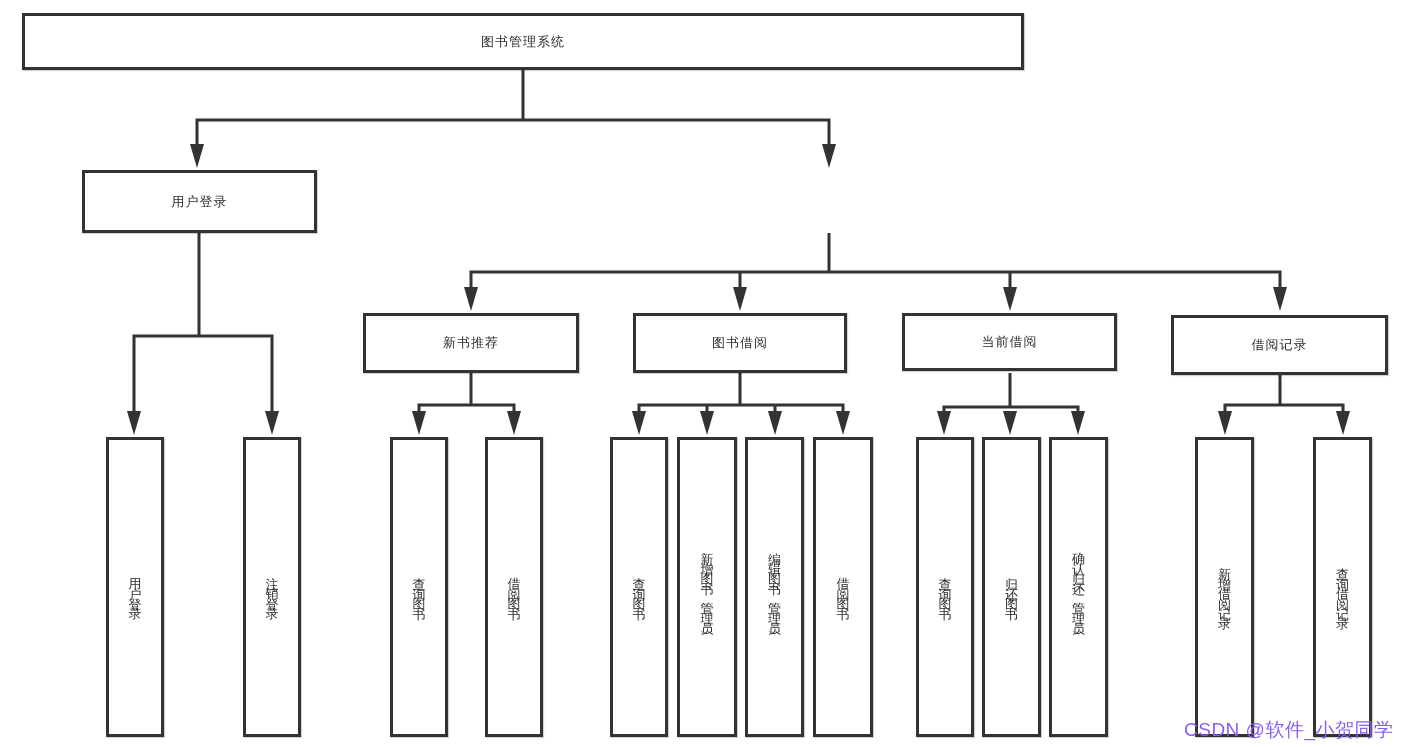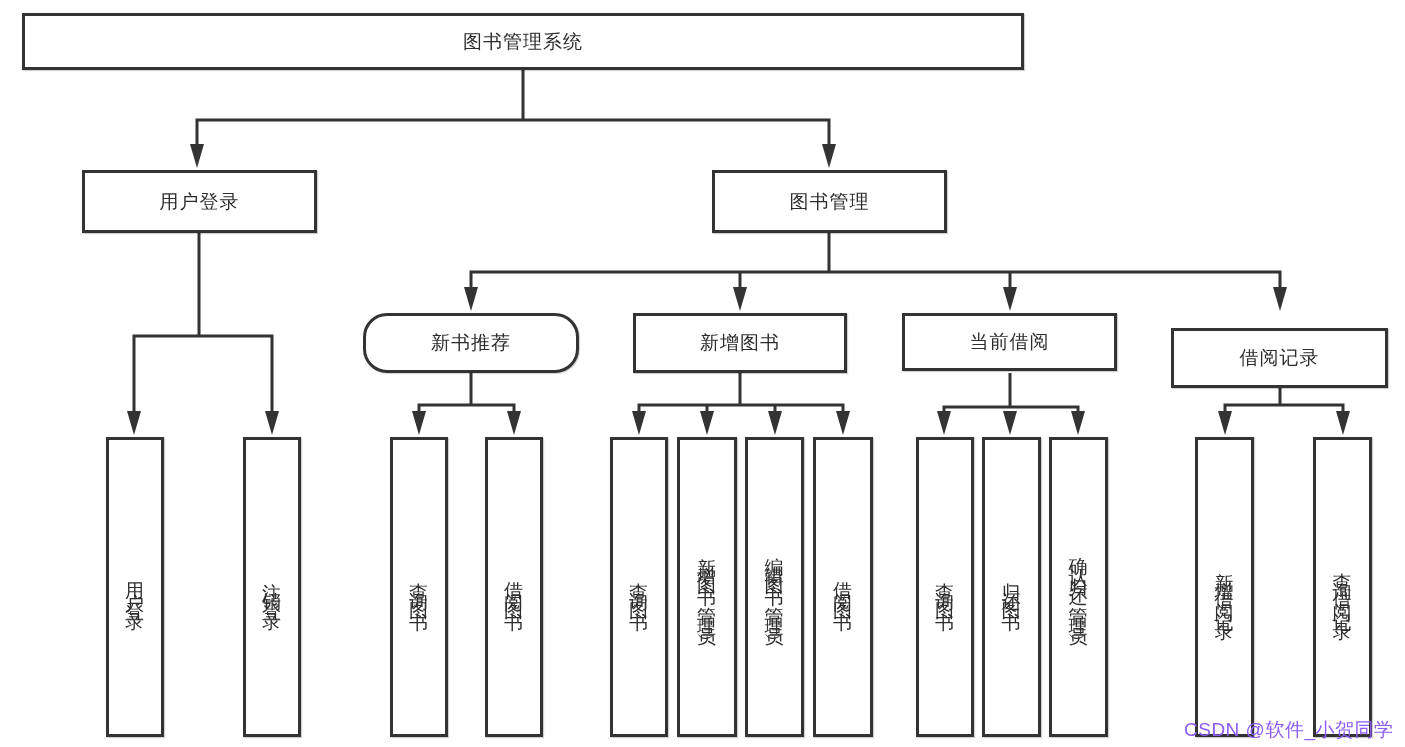--- a/index.html
+++ b/index.html
@@ -25,39 +25,39 @@
   }
   .node {
     position: absolute;
     box-sizing: border-box;
     border: 3px solid #333333;
     background: #ffffff;
     display: flex;
     align-items: center;
     justify-content: center;
     color: #2d2d2d;
-    font-size: 19px;
+    font-size: 13px;
     letter-spacing: 1px;
     box-shadow: 1px 1px 1px rgba(0,0,0,0.18);
   }
   .leaf .vlabel {
     writing-mode: vertical-rl;
     text-orientation: mixed;
     letter-spacing: 10px;
     line-height: 1;
     white-space: nowrap;
   }
   
   .pos-root          { left: 22px;   top: 13px;  width: 1002px; height: 57px; }
   .pos-user-login    { left: 82px;   top: 170px; width: 235px;  height: 63px; }
   .pos-book-mgmt     { left: 712px;  top: 170px; width: 235px;  height: 63px; }
-  .pos-new-book      { left: 363px;  top: 313px; width: 216px;  height: 60px; border-radius: 24px; }
+  .pos-new-book      { left: 363px;  top: 313px; width: 216px;  height: 60px; }
   .pos-book-borrow   { left: 633px;  top: 313px; width: 214px;  height: 60px; }
   .pos-current-borrow{ left: 902px;  top: 313px; width: 215px;  height: 58px; }
-  .pos-borrow-record { left: 1171px; top: 328px; width: 217px;  height: 60px; }
+  .pos-borrow-record { left: 1171px; top: 315px; width: 217px;  height: 60px; }
   .leaf              { top: 437px; height: 300px; width: 58px; }
   .pos-ul1 { left: 106px;  }
   .pos-ul2 { left: 243px;  }
   .pos-nb1 { left: 390px;  }
   .pos-nb2 { left: 485px;  }
   .pos-bb1 { left: 610px;  }
   .pos-bb2 { left: 677px; width: 60px; }
   .pos-bb3 { left: 745px; width: 59px; }
   .pos-bb4 { left: 813px; width: 60px; }
   .pos-cb1 { left: 916px; }
@@ -121,29 +121,26 @@
     </g>
   </svg>
 
   <div class="node pos-root">
     <span>图书管理系统</span>
   </div>
 
   <div class="node pos-user-login">
     <span>用户登录</span>
   </div>
-  <div class="node pos-book-mgmt">
-    <span>图书管理</span>
-  </div>
 
   <div class="node pos-new-book">
     <span>新书推荐</span>
   </div>
   <div class="node pos-book-borrow">
-    <span>新增图书</span>
+    <span>图书借阅</span>
   </div>
   <div class="node pos-current-borrow">
     <span>当前借阅</span>
   </div>
   <div class="node pos-borrow-record">
     <span>借阅记录</span>
   </div>
 
   <div class="node leaf pos-ul1">
     <span class="vlabel">用户登录</span>

